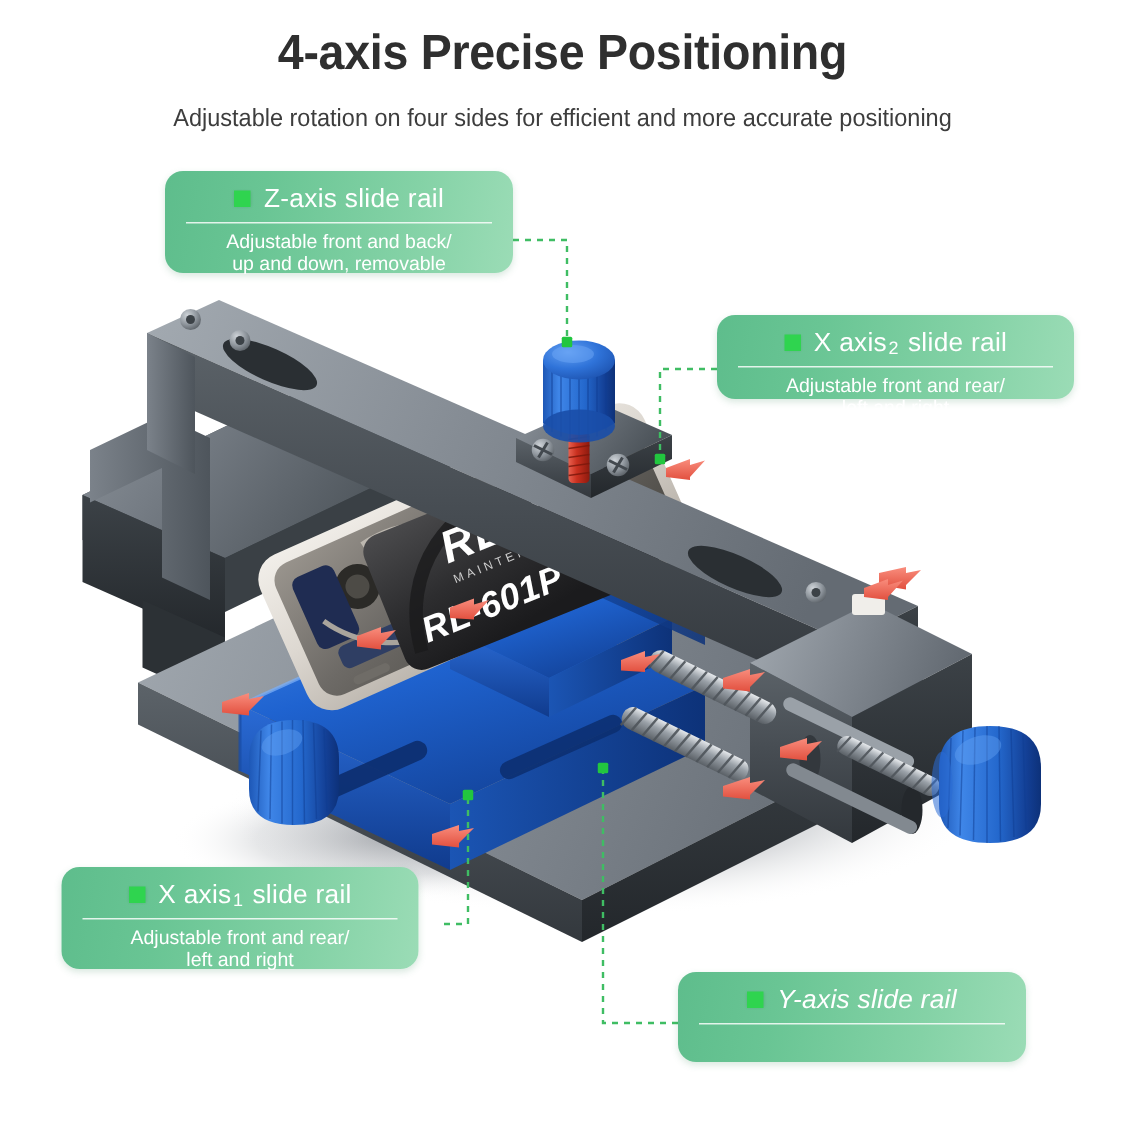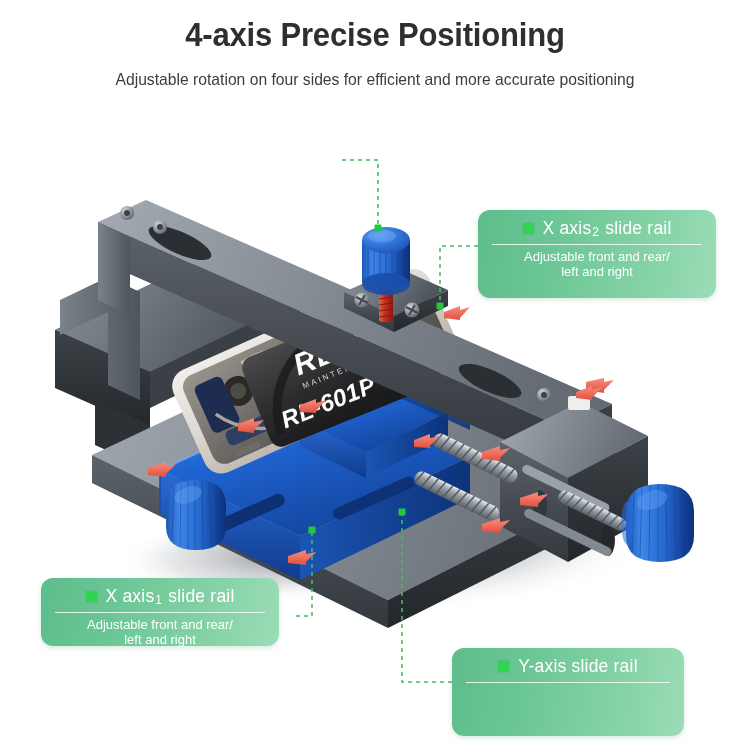--- a/index.html
+++ b/index.html
@@ -92,23 +92,23 @@
   .callout-desc {
     font-size: 13px;
     line-height: 1.12;
     text-align: center;
     color: #ffffff;
     white-space: pre-line;
   }
 
   
   #callout-z  { left: 110px; top: 114px;  width: 232px; height: 68px; }
-  #callout-x2 { left: 478px; top: 210px;  width: 238px; height: 88px; }
+  #callout-x2 { left: 478px; top: 210px;  width: 238px; height: 56px; }
   #callout-x1 { left: 41px;  top: 578px;  width: 238px; height: 68px; }
-  #callout-y  { left: 452px; top: 648px;  width: 232px; height: 88px; }
+  #callout-y  { left: 452px; top: 648px;  width: 232px; height: 60px; font-style: italic; }
 
   
   .leader { position: absolute; }
 
   
   #product {
     position: absolute;
     left: 0; top: 0;
     width: 750px; height: 750px;
     pointer-events: none;
@@ -481,20 +481,29 @@
     </g>
     <g fill="#22c63f">
 
       <rect x="374.5" y="224.5" width="7" height="7" rx="1"></rect>
       <rect x="436.5" y="302.5" width="7" height="7" rx="1"></rect>
       <rect x="308.5" y="526.5" width="7" height="7" rx="1"></rect>
       <rect x="398.5" y="508.5" width="7" height="7" rx="1"></rect>
     </g>
   </svg>
 
+  <div class="callout" id="callout-z">
+    <div class="callout-head">
+      <span class="bullet"></span>
+      <span class="callout-title">Z-axis slide rail</span>
+    </div>
+    <div class="divider"></div>
+    <div class="callout-desc">Adjustable front and back/
+up and down, removable</div>
+  </div>
 
   <div class="callout" id="callout-x2">
     <div class="callout-head">
       <span class="bullet"></span>
       <span class="callout-title"><span>X axis</span><span class="sub">2</span> <span>slide rail</span></span>
     </div>
     <div class="divider"></div>
     <div class="callout-desc">Adjustable front and rear/
 left and right</div>
   </div>

